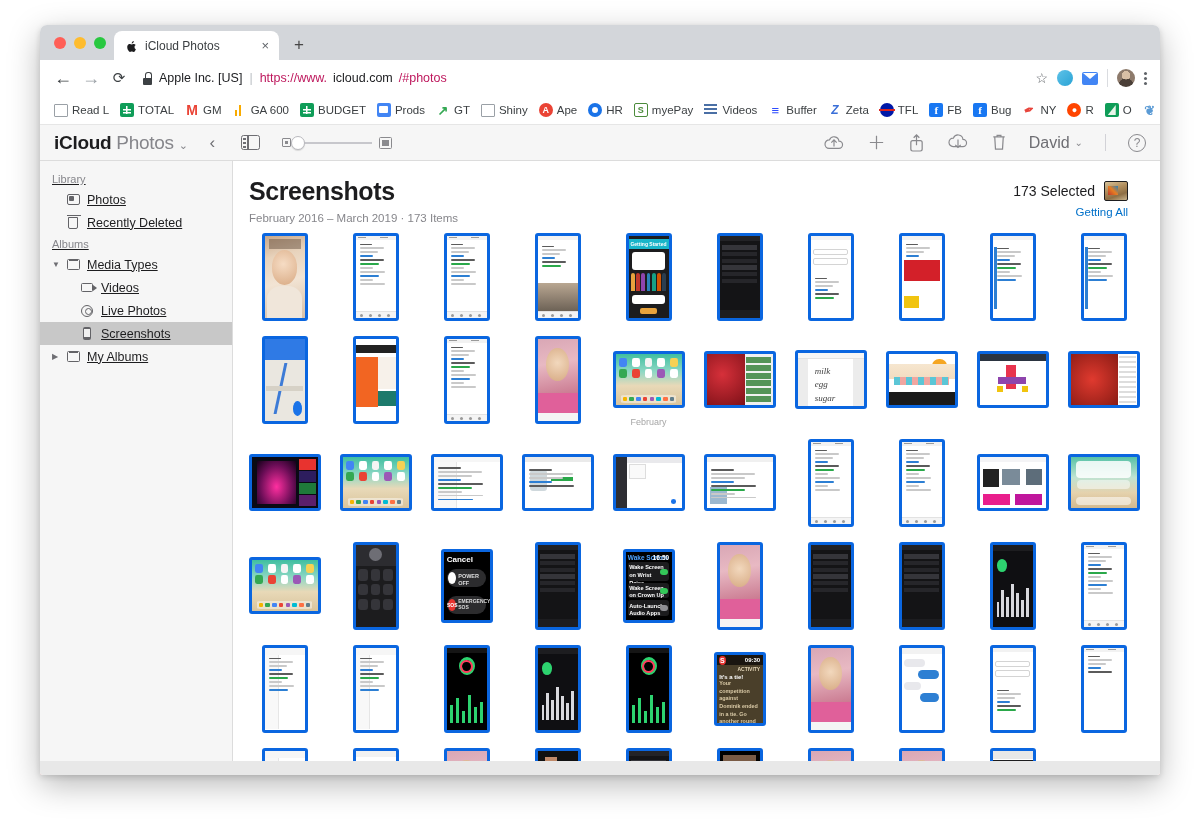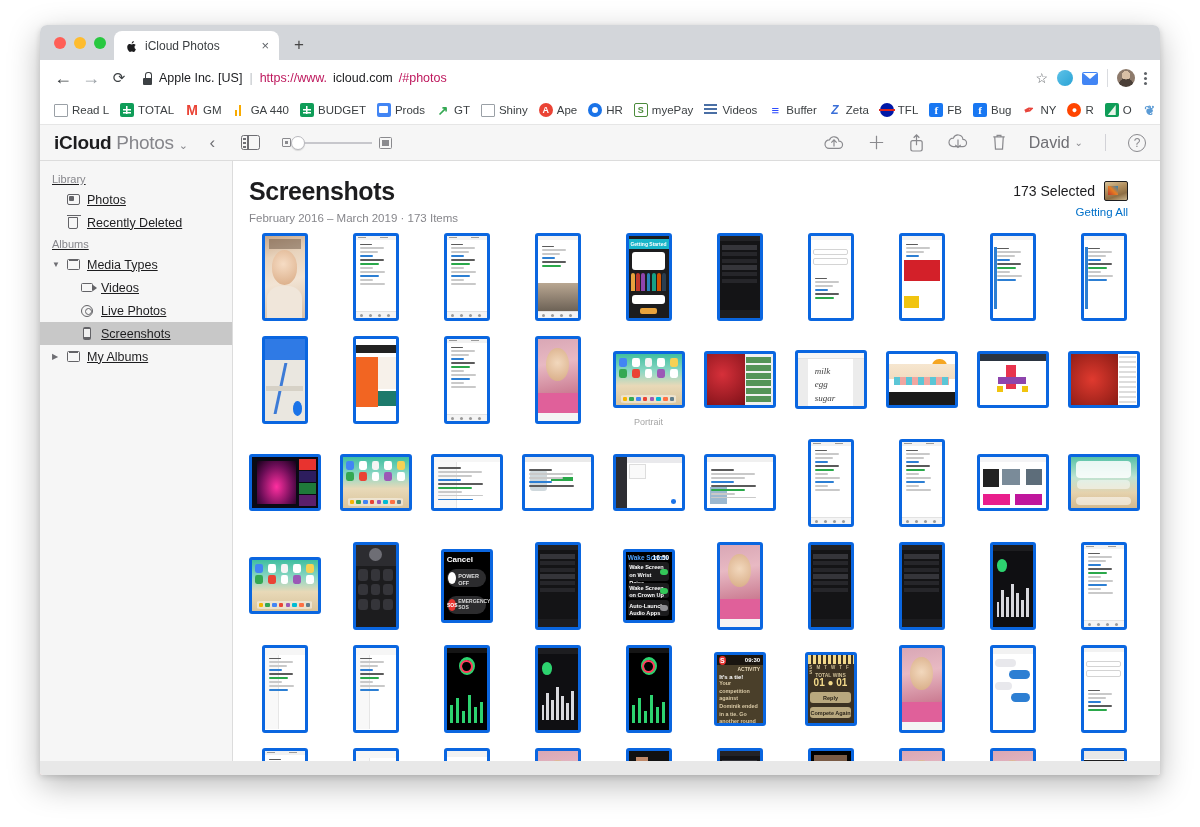--- a/index.html
+++ b/index.html
@@ -316,21 +316,21 @@
         <div class="bm">
           <span class="bm-ico ico-sheets"></span>
           <span class="bm-label">TOTAL</span>
         </div>
         <div class="bm">
           <span class="bm-ico ico-gmail">M</span>
           <span class="bm-label">GM</span>
         </div>
         <div class="bm">
           <span class="bm-ico ico-analytics"></span>
-          <span class="bm-label">GA 440</span>
+          <span class="bm-label">GA 600</span>
         </div>
         <div class="bm">
           <span class="bm-ico ico-sheets"></span>
           <span class="bm-label">BUDGET</span>
         </div>
         <div class="bm">
           <span class="bm-ico ico-slides"></span>
           <span class="bm-label">Prods</span>
         </div>
         <div class="bm">
@@ -778,21 +778,21 @@
                           <div style="background:#34a853;border-radius:24%"></div>
                           <div style="background:#4285f4;border-radius:24%"></div>
                           <div style="background:#ea4335;border-radius:24%"></div>
                           <div style="background:#9b59b6;border-radius:24%"></div>
                           <div style="background:#00bcd4;border-radius:24%"></div>
                           <div style="background:#ff7043;border-radius:24%"></div>
                           <div style="background:#607d8b;border-radius:24%"></div>
                         </div>
                       </div>
                     </div>
-                    <div class="cap">Portrait</div>
+                    <div class="cap">February</div>
                   </div>
                   <div class="cell">
                     <div class="thumb" style="width: 72px; height: 57px; border-color: rgb(10, 102, 224);">
                       <div class="art" style="background: rgb(179, 33, 43);">
                         <div style="position:absolute;left:0;top:0;width:58%;height:100%;background:radial-gradient(circle at 40% 40%,#d6303a,#7e1118)"></div>
                         <div style="position:absolute;right:0;top:0;width:42%;height:100%;background:#f1f1f1"></div>
                         <div style="position:absolute;right:2%;top:6%;width:38%;height:88%;display:grid;grid-template-rows:repeat(6,1fr);gap:4%">
                           <div style="background:#2e7d32;opacity:.8"></div>
                           <div style="background:#2e7d32;opacity:.8"></div>
                           <div style="background:#2e7d32;opacity:.8"></div>
@@ -1277,32 +1277,20 @@
                         <div style="position:absolute;left:0;top:0;right:0;height:16%;background:#1a1510"></div>
                         <div style="position:absolute;left:5%;top:2%;width:15%;height:13%;border-radius:50%;background:#e8332f;color:#fff;font:700 7px 'Liberation Sans',sans-serif;display:flex;align-items:center;justify-content:center">S</div>
                         <div style="position:absolute;right:5%;top:3%;font:700 6px 'Liberation Sans',sans-serif;color:#fff">09:30</div>
                         <div style="position:absolute;right:5%;top:17%;font:700 5px 'Liberation Sans',sans-serif;color:#e5d6b8">ACTIVITY</div>
                         <div style="position:absolute;left:6%;top:28%;font:700 6px 'Liberation Sans',sans-serif;color:#fff">It's a tie!</div>
                         <div style="position:absolute;left:6%;top:38%;right:6%;font:700 5.4px 'Liberation Sans',sans-serif;color:#d9c9a6;line-height:1.4">Your competition against Dominik ended in a tie. Go another round and grab a victory!</div>
                       </div>
                     </div>
                   </div>
                   <div class="cell">
-                    <div class="thumb" style="width: 52px; height: 74px; border-color: rgb(10, 102, 224);">
-                      <div class="art" style="background: rgb(59, 49, 34);">
-                        <div style="position:absolute;left:0;top:0;right:0;height:14%;background:repeating-linear-gradient(90deg,#f2d98a 0 3px,#3b3122 3px 5px)"></div>
-                        <div style="position:absolute;left:4%;top:15%;right:4%;font:700 4.5px 'Liberation Sans',sans-serif;color:#cdbd95;letter-spacing:1.4px">S M T W T F S</div>
-                        <div style="position:absolute;left:0;right:0;top:26%;text-align:center;font:700 5px 'Liberation Sans',sans-serif;color:#cdbd95">TOTAL WINS</div>
-                        <div style="position:absolute;left:0;right:0;top:33%;text-align:center;font:700 10px 'Liberation Sans',sans-serif;color:#f2d98a">01 ● 01</div>
-                        <div style="position:absolute;left:6%;top:55%;right:6%;height:17%;background:#b9a87e;border-radius:3px;color:#2a2318;font:700 5.5px 'Liberation Sans',sans-serif;display:flex;align-items:center;justify-content:center">Reply</div>
-                        <div style="position:absolute;left:6%;bottom:6%;right:6%;height:17%;background:#b9a87e;border-radius:3px;color:#2a2318;font:700 5.5px 'Liberation Sans',sans-serif;display:flex;align-items:center;justify-content:center">Compete Again</div>
-                      </div>
-                    </div>
-                  </div>
-                  <div class="cell">
                     <div class="thumb" style="width: 46px; height: 88px; border-color: rgb(10, 102, 224);">
                       <div class="art" style="background: linear-gradient(170deg, rgb(217, 167, 181) 0%, rgb(232, 185, 195) 30%, rgb(201, 120, 143) 70%, rgb(168, 95, 116) 100%);">
                         <div style="position:absolute;left:22%;top:12%;width:56%;height:40%;border-radius:50%;background:radial-gradient(circle at 50% 45%,#f2d8bd,#d6a982)"></div>
                         <div style="position:absolute;left:0;bottom:0;width:100%;height:34%;background:#e0609a"></div>
                         <div style="position:absolute;left:0;bottom:0;width:100%;height:9%;background:#f4f4f4"></div>
                       </div>
                     </div>
                   </div>
                   <div class="cell">
                     <div class="thumb" style="width: 46px; height: 88px; border-color: rgb(10, 102, 224);">

